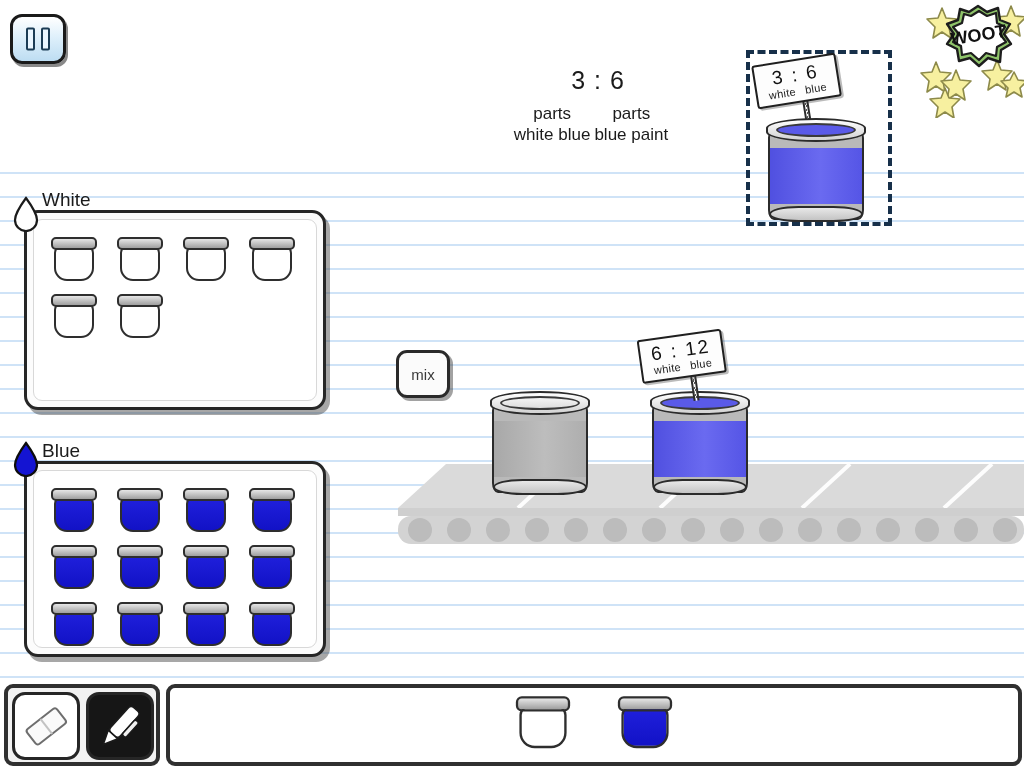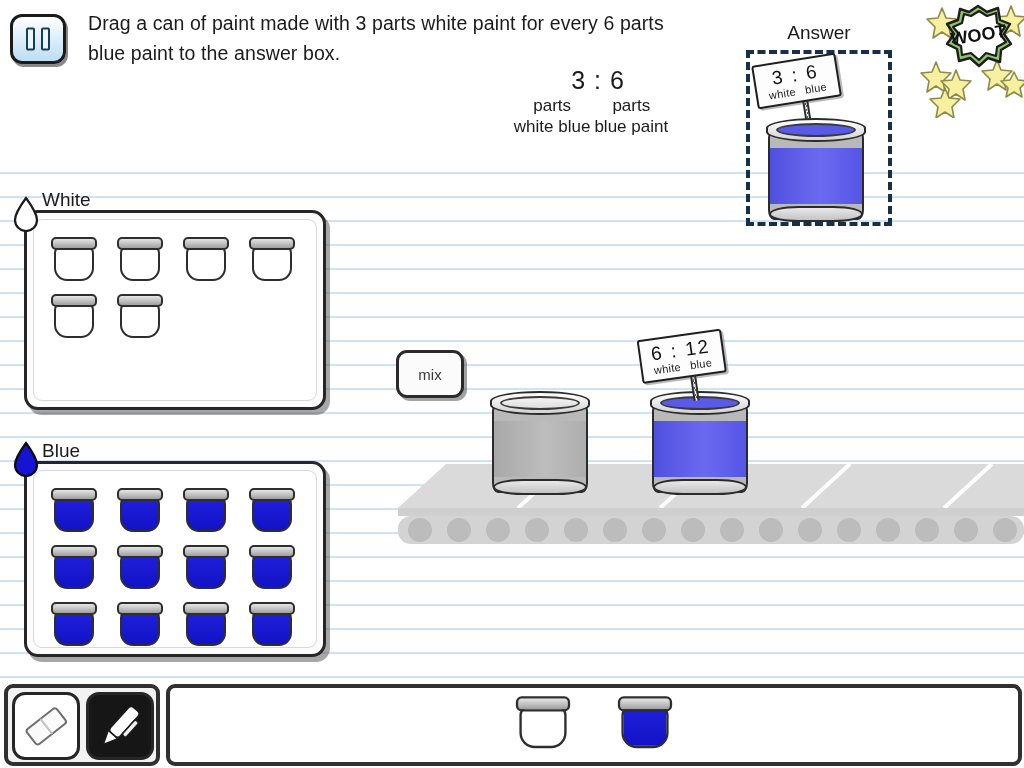--- a/index.html
+++ b/index.html
@@ -94,20 +94,21 @@
   .ratio-value {
     font-size: 25px;
     color: #1b1b1b;
     letter-spacing: 1px;
     margin-left: 106px;
   }
   .ratio-legend {
     display: flex;
     justify-content: center;
     gap: 4px;
+    margin-top: 8px;
     margin-left: 92px;
   }
   .ratio-legend div {
     font-size: 17px;
     line-height: 21px;
     color: #1b1b1b;
     text-align: center;
   }
 
   
@@ -302,21 +303,21 @@
     background: linear-gradient(to bottom,#e6e6e6 0%,#c6c6c6 45%,#9f9f9f 100%);
     box-sizing: border-box;
     z-index: 3;
   }
   .jar.blue .jbody { background: linear-gradient(to bottom,#2020dc,#1212c6); }
 
   
   .mix-btn {
     position: absolute;
     left: 396px; top: 350px;
-    width: 68px; height: 48px;
+    width: 54px; height: 48px;
     border: 3px solid #2a2a2a;
     border-radius: 11px;
     background: #fbfbfb;
     box-shadow: 3px 3px 0 rgba(70,70,70,.5);
     box-sizing: border-box;
     display: flex;
     align-items: center;
     justify-content: center;
     font-size: 15px;
     color: #3a3a3a;
@@ -387,38 +388,36 @@
 
   <div class="header">
 
     <div class="pause-btn">
       <div class="bars">
           <i></i>
           <i></i>
         </div>
     </div>
 
-    <div class="instruction">Drag a can of paint made with 3 parts white paint for every 6 parts blue paint to the answer box.</div>
 
     <div class="ratio-block">
       <div class="ratio-value">3 : 6</div>
       <div class="ratio-legend">
         <div>
           <span>parts</span><br>
           <span>white blue</span>
         </div>
         <div>
           <span>parts</span><br>
           <span>blue paint</span>
         </div>
       </div>
     </div>
   </div>
 
-  <div class="answer-label">Answer</div>
   <div class="answer-zone"></div>
 
   <div class="can blue" style="left:768px; top:118px; z-index:9;">
     <div class="body">
       <div class="fill"></div>
     </div>
     <div class="rim"></div>
     <div class="inner-fill"></div>
     <div class="inner-rim"></div>
     <div class="base"></div>

